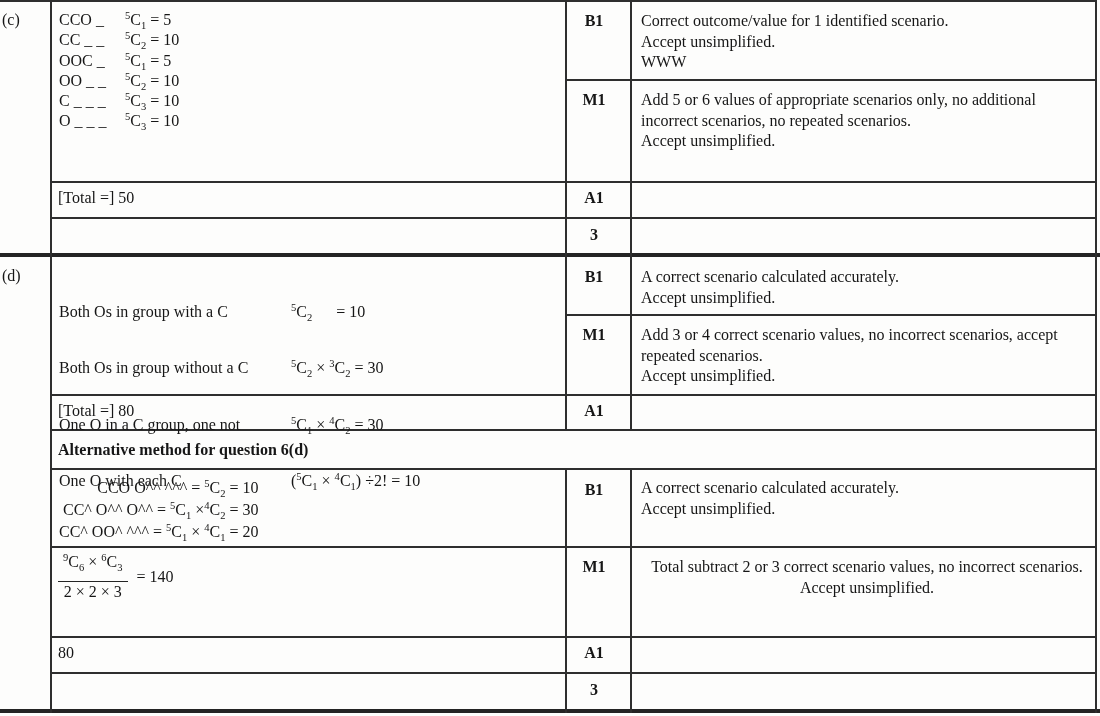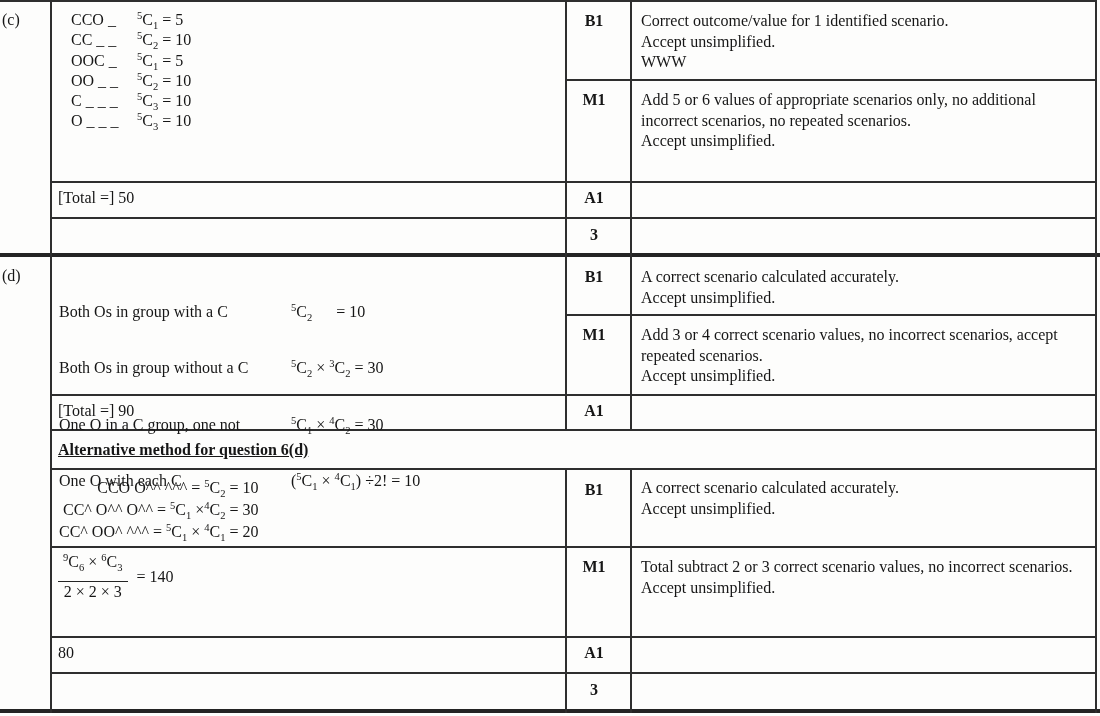--- a/index.html
+++ b/index.html
@@ -12,26 +12,26 @@
     color:#161616;
     overflow:hidden;
   }
   .hline,.vline,.thick{position:absolute;background:#2e2e2e;}
   .hline{height:2px;}
   .vline{width:2px;}
   .thick{height:4px;background:#242424;}
   .cell{position:absolute;white-space:nowrap;}
   .mark{width:58px;text-align:center;font-weight:bold;}
   .guid{white-space:normal;width:452px;line-height:20.5px;}
-  .srow{line-height:20.3px;margin-left:12px;}
+  .srow{line-height:20.3px;}
   .pat{display:inline-block;width:66px;}
   .drow{line-height:20.3px;margin-top:36px;}
   .dlabel{display:inline-block;width:232px;}
   .altrow{line-height:22px;text-align:right;}
-  .bold{font-weight:bold;text-decoration:underline;}
+  .bold{font-weight:bold;}
   sup,sub{font-size:0.66em;line-height:0;}
   sup{vertical-align:super;}
   sub{vertical-align:sub;}
   .fracline{display:flex;align-items:center;gap:9px;height:50px;}
   .frac{display:inline-block;text-align:center;}
   .frac .num{display:block;border-bottom:1.6px solid #242424;padding:0 5px 10px;}
   .frac .den{display:block;padding-top:1px;}
 </style>
 </head>
 <body>
@@ -101,21 +101,21 @@
     <div>A correct scenario calculated accurately.</div>
     <div>Accept unsimplified.</div>
   </div>
 
   <div class="cell mark" style="left:565px;top:326px;">M1</div>
   <div class="cell guid" style="left:641px;top:325px;">
     <div>Add 3 or 4 correct scenario values, no incorrect scenarios, accept repeated scenarios.</div>
     <div>Accept unsimplified.</div>
   </div>
 
-  <div class="cell" style="left:58px;top:402px;">[Total =] 90</div>
+  <div class="cell" style="left:58px;top:402px;">[Total =] 80</div>
   <div class="cell mark" style="left:565px;top:402px;">A1</div>
 
   <div class="cell bold" style="left:58px;top:441px;">Alternative method for question 6(d)</div>
 
   <div class="cell" style="left:59px;top:477px;">
     <div class="altrow">CCO O^^ ^^^ = <sup>5</sup>C<sub>2</sub> = 10</div>
     <div class="altrow">CC^ O^^ O^^ = <sup>5</sup>C<sub>1</sub> ×<sup>4</sup>C<sub>2</sub> = 30</div>
     <div class="altrow">CC^ OO^ ^^^ = <sup>5</sup>C<sub>1</sub> × <sup>4</sup>C<sub>1</sub> = 20</div>
   </div>
   <div class="cell mark" style="left:565px;top:481px;">B1</div>
@@ -128,21 +128,21 @@
     <span class="fracline">
       <span class="frac">
         <span class="num"><sup>9</sup>C<sub>6</sub> × <sup>6</sup>C<sub>3</sub></span>
         <span class="den">2 × 2 × 3</span>
       </span>
       <span>= 140</span>
     </span>
   </div>
 
   <div class="cell mark" style="left:565px;top:558px;">M1</div>
-  <div class="cell guid" style="left:641px;top:557px;">
+  <div class="cell guid" style="left:641px;top:557px;text-align:center;">
     <div>Total subtract 2 or 3 correct scenario values, no incorrect scenarios.</div>
     <div>Accept unsimplified.</div>
   </div>
 
   <div class="cell" style="left:58px;top:644px;">80</div>
   <div class="cell mark" style="left:565px;top:644px;">A1</div>
   <div class="cell mark" style="left:565px;top:681px;">3</div>
 
 </div>
 

